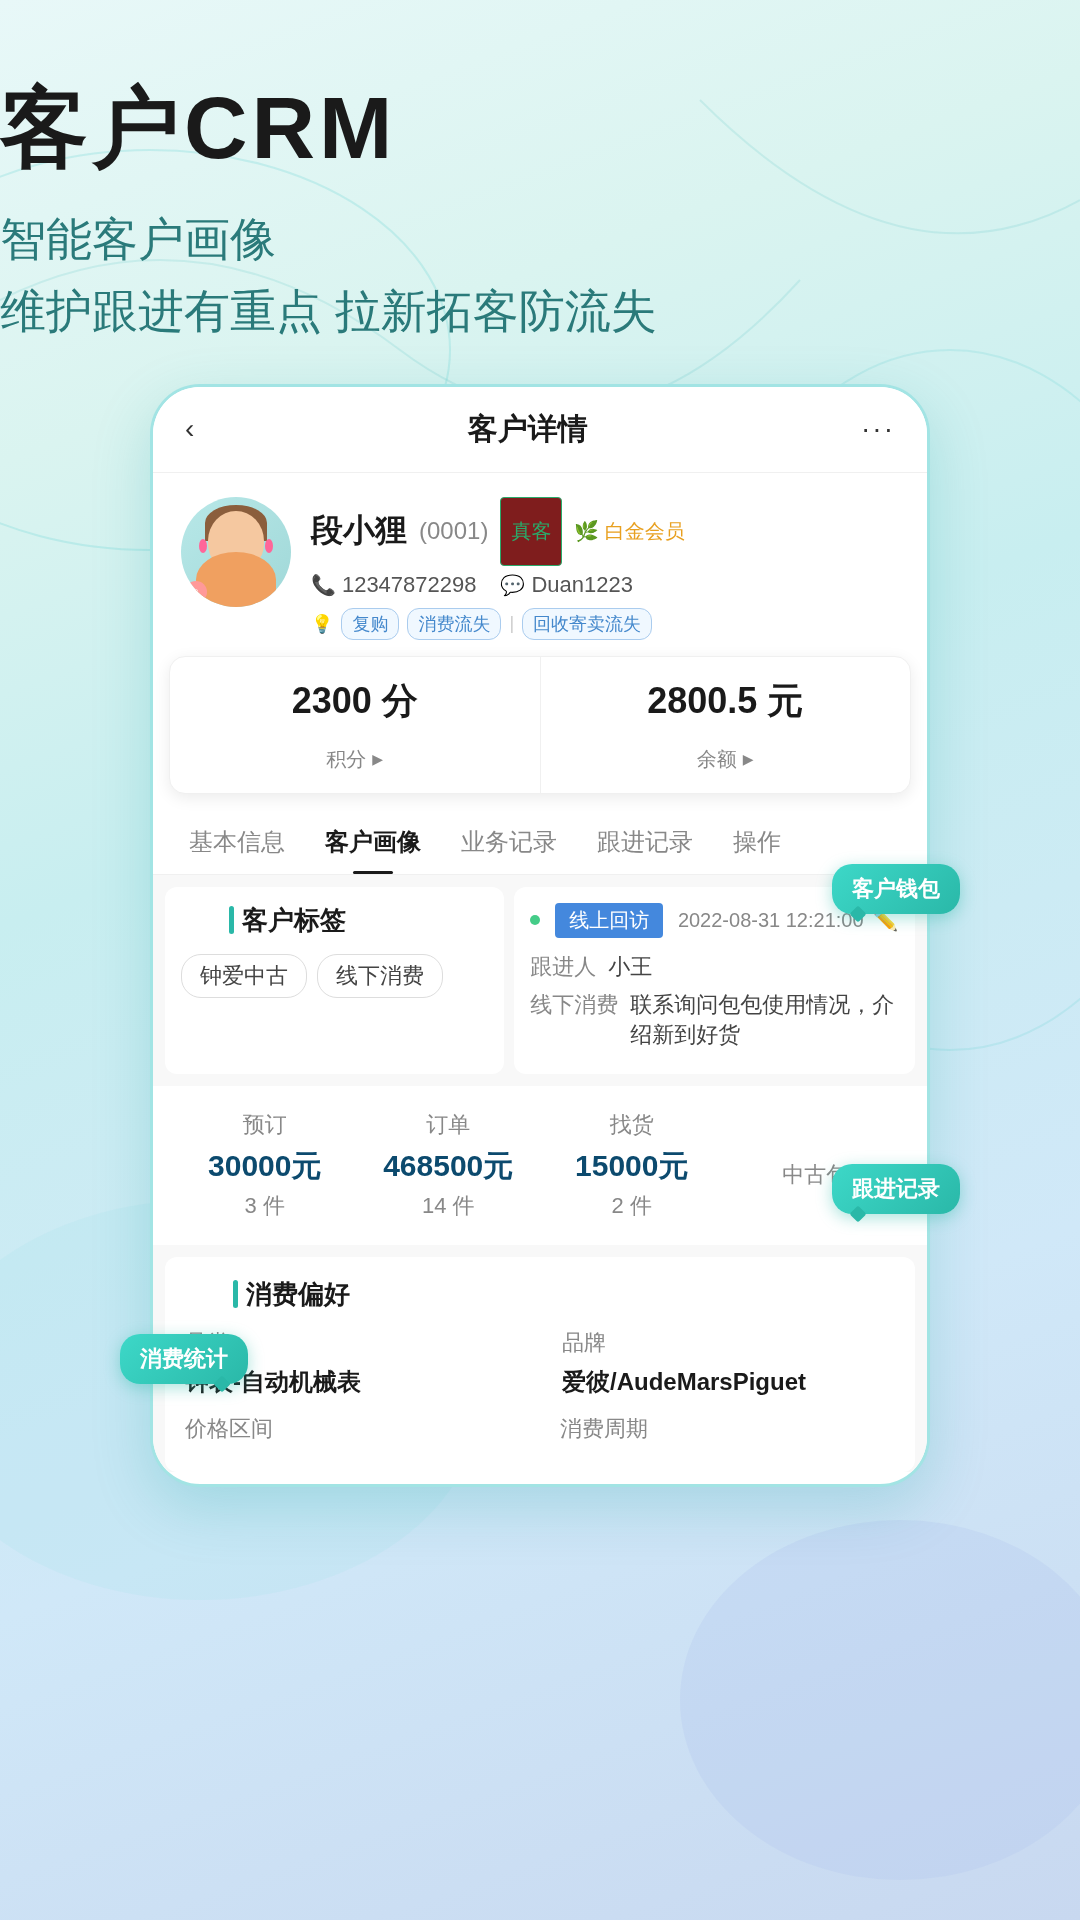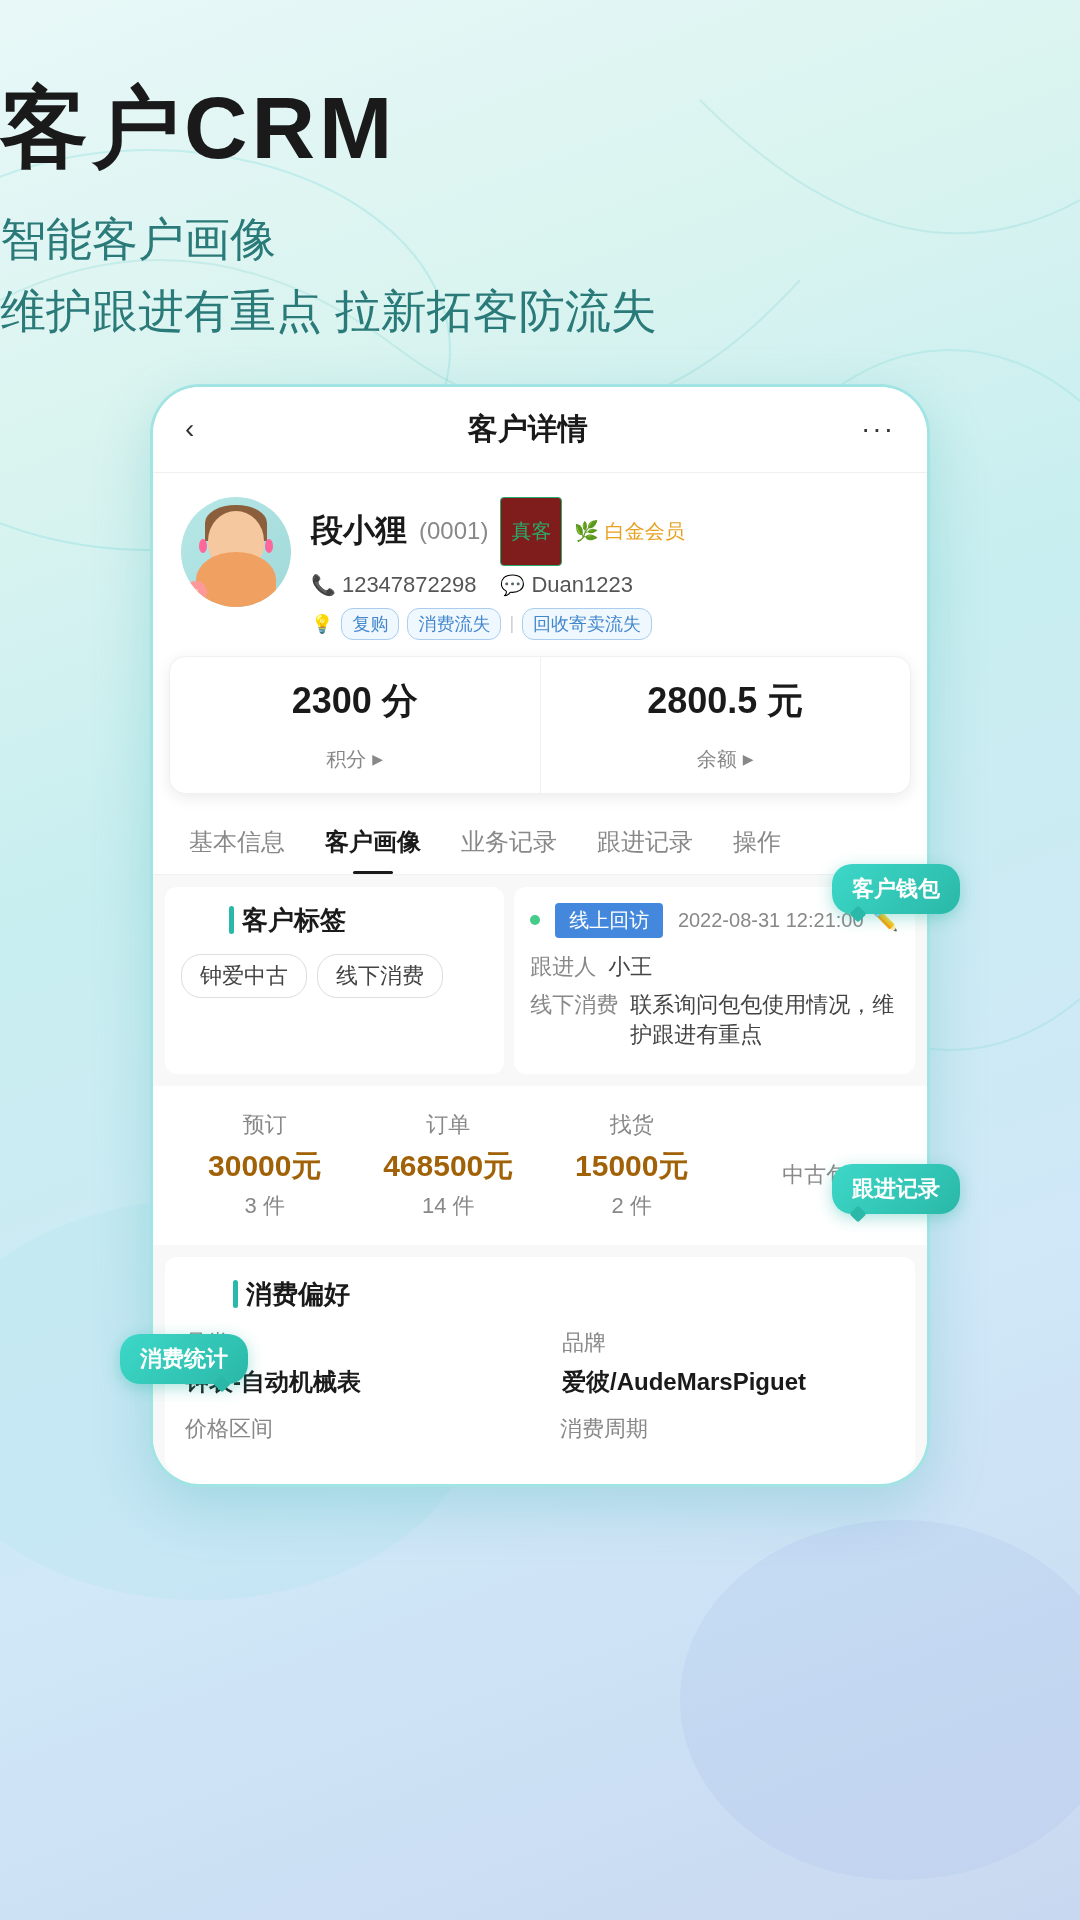--- a/index.html
+++ b/index.html
@@ -400,21 +400,21 @@
       padding: 8px 0;
     }
     .stat-label {
       font-size: 22px;
       color: #888;
       margin-bottom: 6px;
     }
     .stat-amount {
       font-size: 30px;
       font-weight: 700;
-      color: #a16207;
+      color: #0c4a6e;
       margin-bottom: 4px;
     }
     .stat-count {
       font-size: 22px;
       color: #888;
     }
 
     
     .preference-section {
       background: white;
@@ -627,21 +627,21 @@
               <span>2022-08-31  12:21:00</span>
               <span class="followup-edit">✏️</span>
             </span>
           </div>
           <div class="followup-row">
             <span class="followup-label">跟进人</span>
             <span class="followup-value">小王</span>
           </div>
           <div class="followup-row">
             <span class="followup-label">线下消费</span>
-            <span class="followup-value">联系询问包包使用情况，维护跟进有重点</span>
+            <span class="followup-value">联系询问包包使用情况，介绍新到好货</span>
           </div>
         </div>
       </div>
 
       <div class="stats-section" style="margin-top:12px;">
         <div class="stats-row">
           <div class="stat-item">
             <div class="stat-label">预订</div>
             <div class="stat-amount">30000元</div>
             <div class="stat-count">3 件</div>

